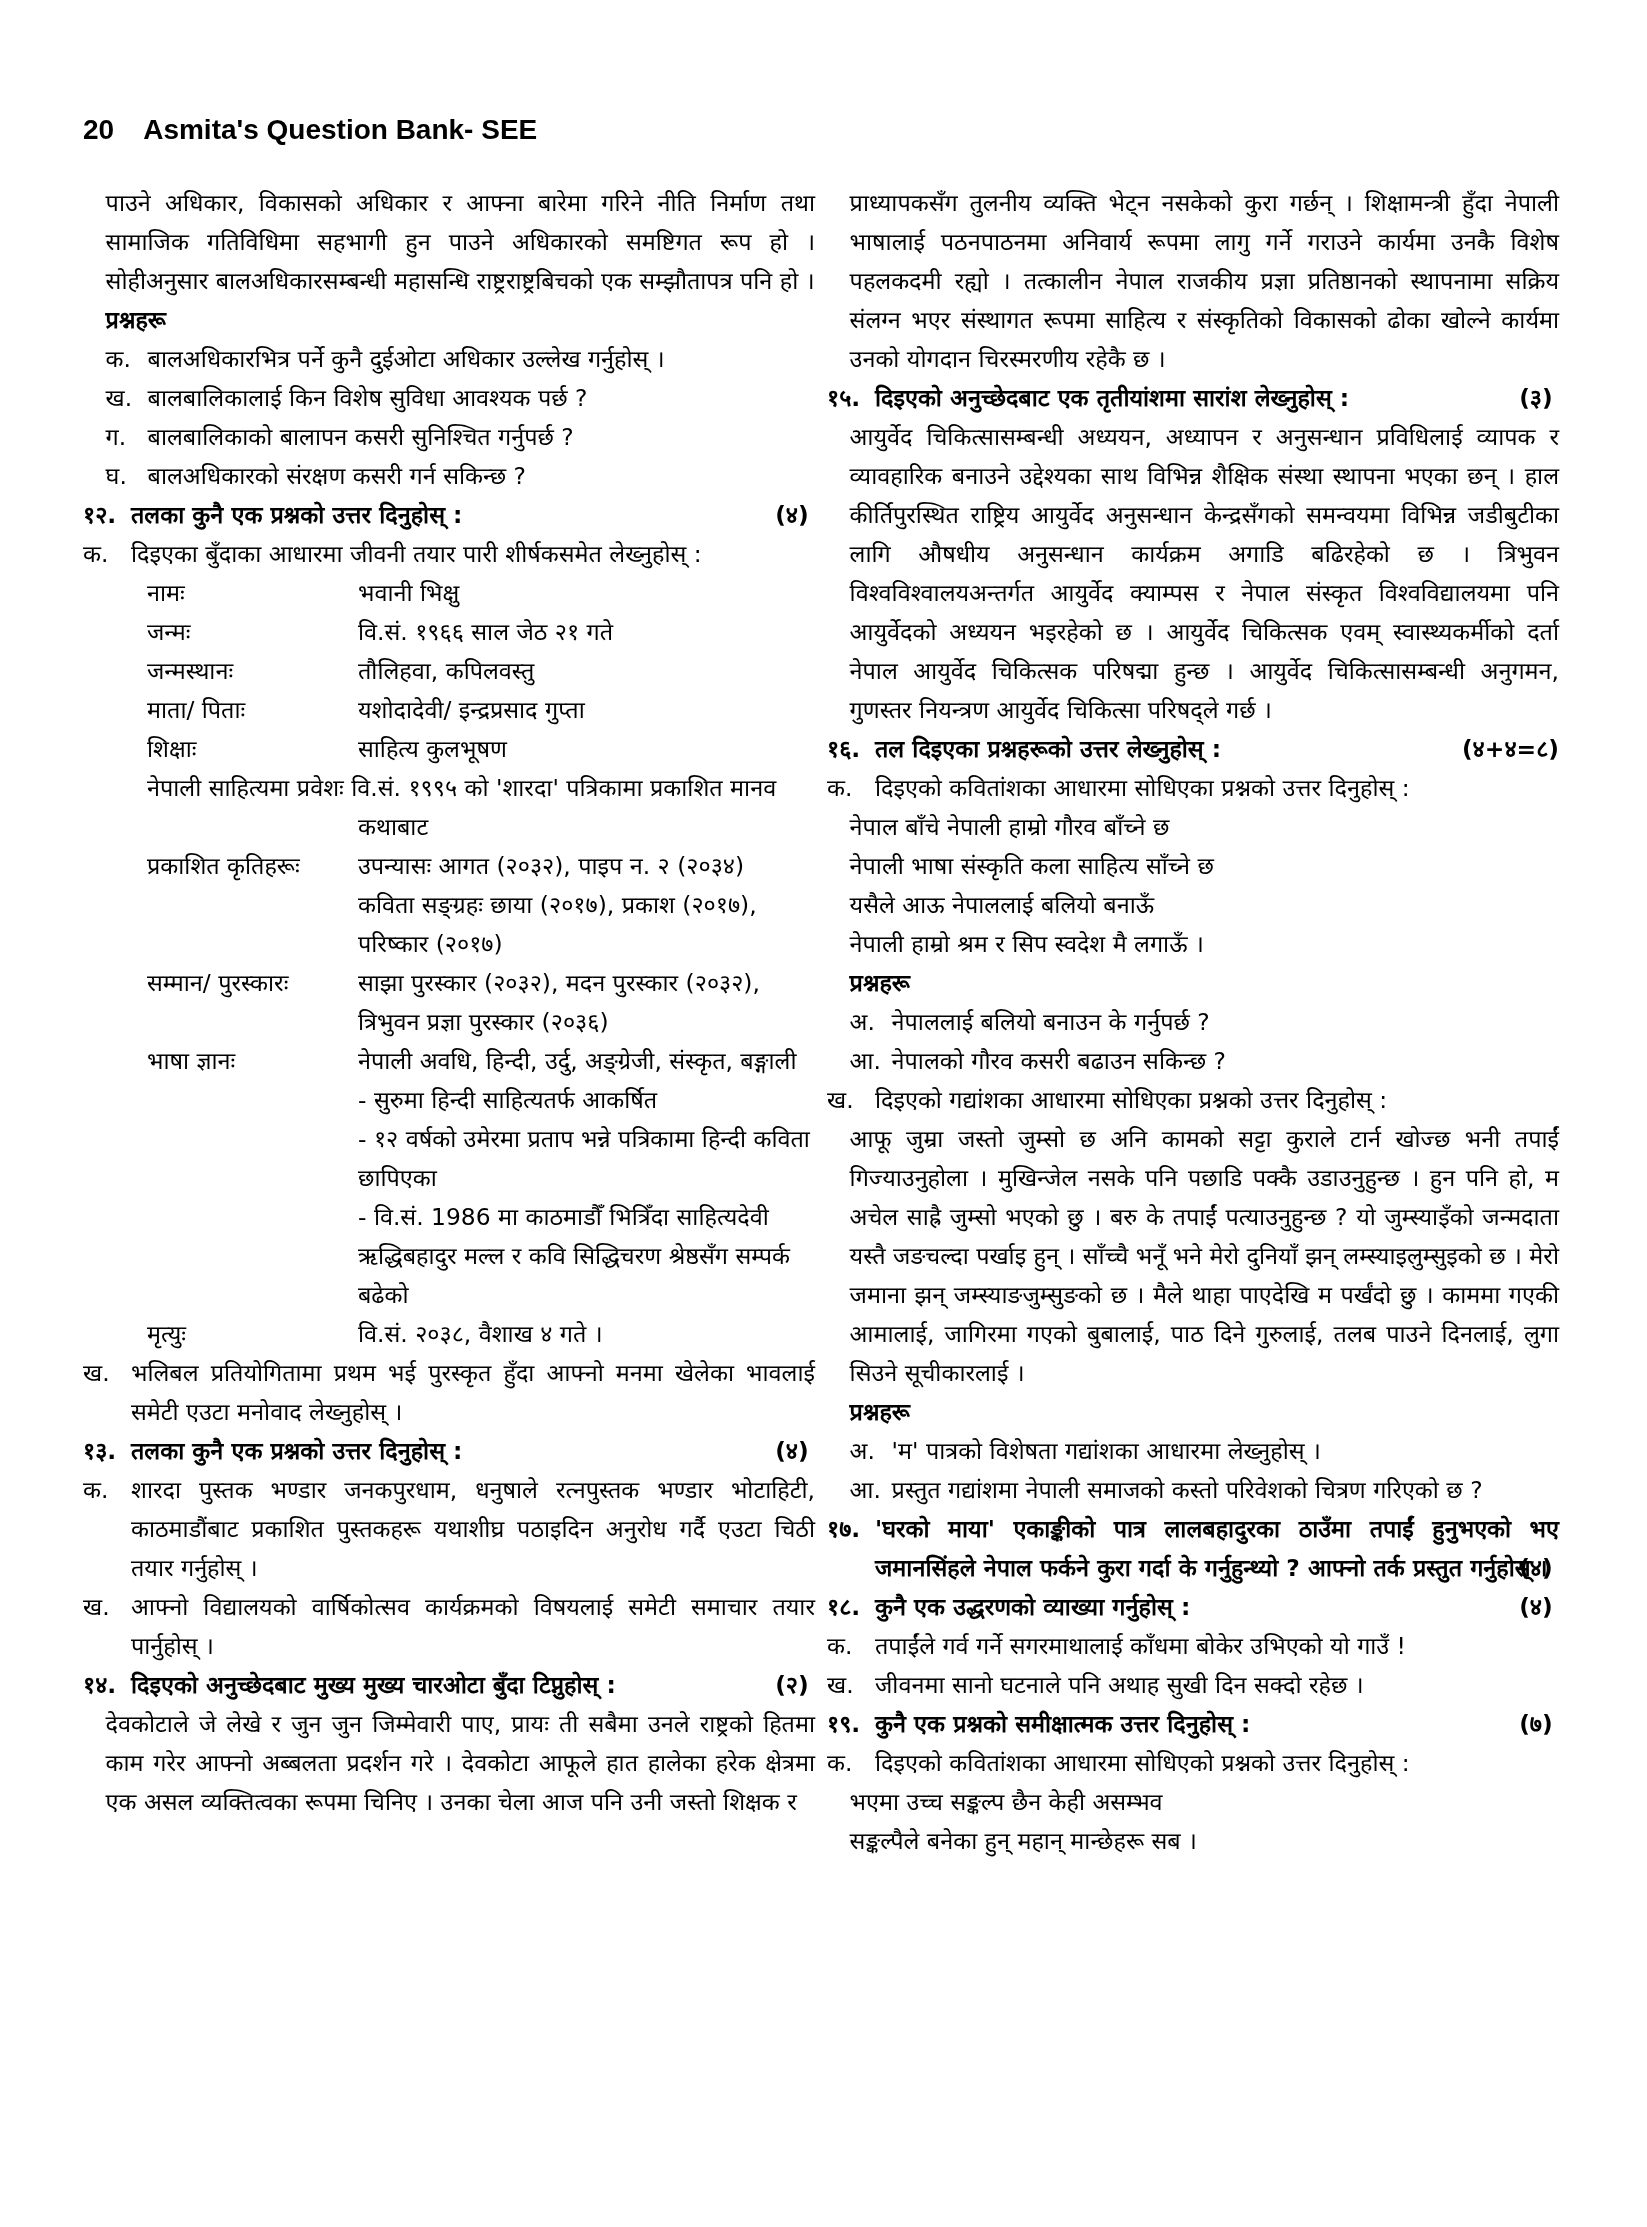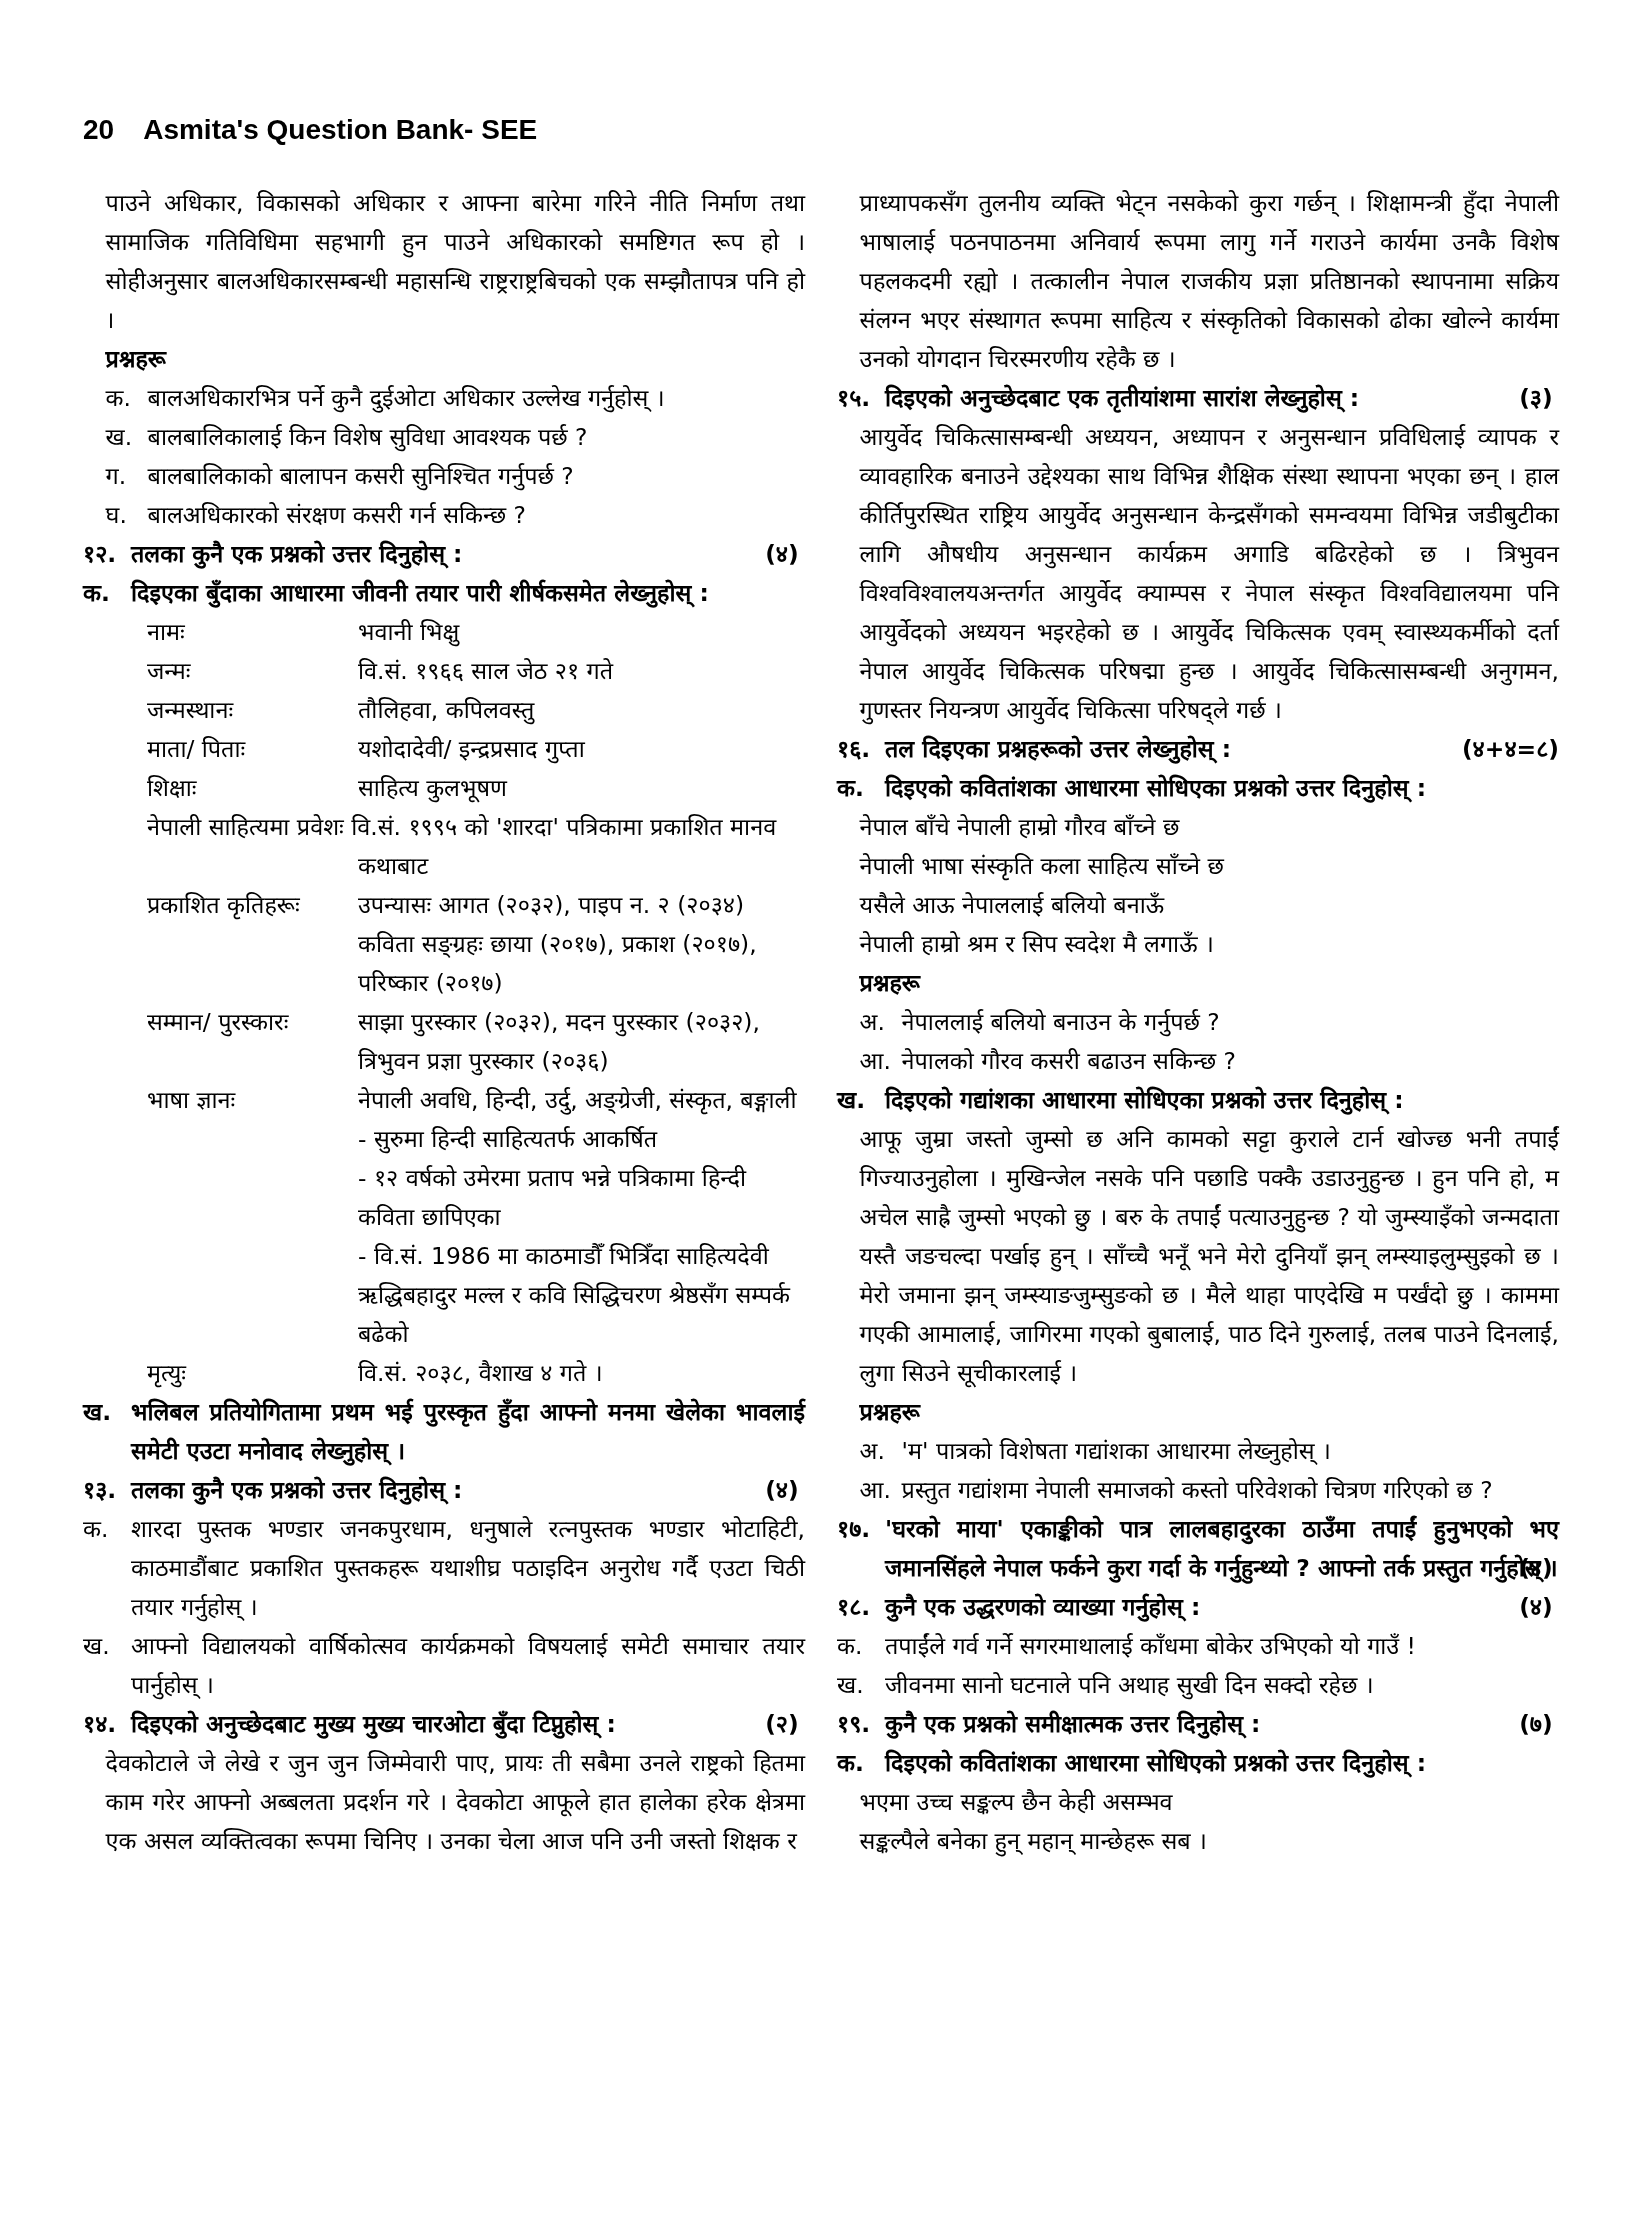--- a/index.html
+++ b/index.html
@@ -18,30 +18,30 @@
   }
   .pagehead{
     font-family:"Liberation Sans", sans-serif;
     font-weight:bold;
     font-size:28px;
     line-height:33px;
     margin-bottom:19.6px;
     white-space:nowrap;
   }
   .pagehead .pgnum{margin-right:29px;}
-  .cols{display:flex;gap:32px;align-items:center;margin-top:38px;}
+  .cols{display:flex;gap:12px;align-items:flex-start;margin-top:38px;}
   .col{flex:1;min-width:0;}
 
   .blk{margin:0;}
   .para{margin-left:22.6px;text-align:justify;}
   .qhead{font-weight:bold;padding-left:48px;text-indent:-48px;text-align:justify;}
   .qhead .num{display:inline-block;width:48px;text-indent:0;}
   .litem{padding-left:48px;text-indent:-48px;text-align:justify;}
   .litem .num{display:inline-block;width:48px;text-indent:0;}
-  .litem.bold{font-weight:bold;}
+  .litem.bold{font-weight:normal;}
   .subitem{margin-left:22.6px;padding-left:42px;text-indent:-42px;text-align:justify;}
   .subitem .num{display:inline-block;width:42px;text-indent:0;}
   .minihead{margin-left:22.6px;font-weight:bold;}
   .marks{float:right;font-weight:bold;}
   .bio{margin-left:64px;}
   .bio-row{display:grid;grid-template-columns:211px 1fr;}
   .bio-row .bio-label{white-space:nowrap;}
   .bio-row.wide{display:block;padding-left:211px;text-indent:-211px;}
   .bio-row.wide .bio-label{white-space:normal;}
   .bio-val{text-align:left;}

